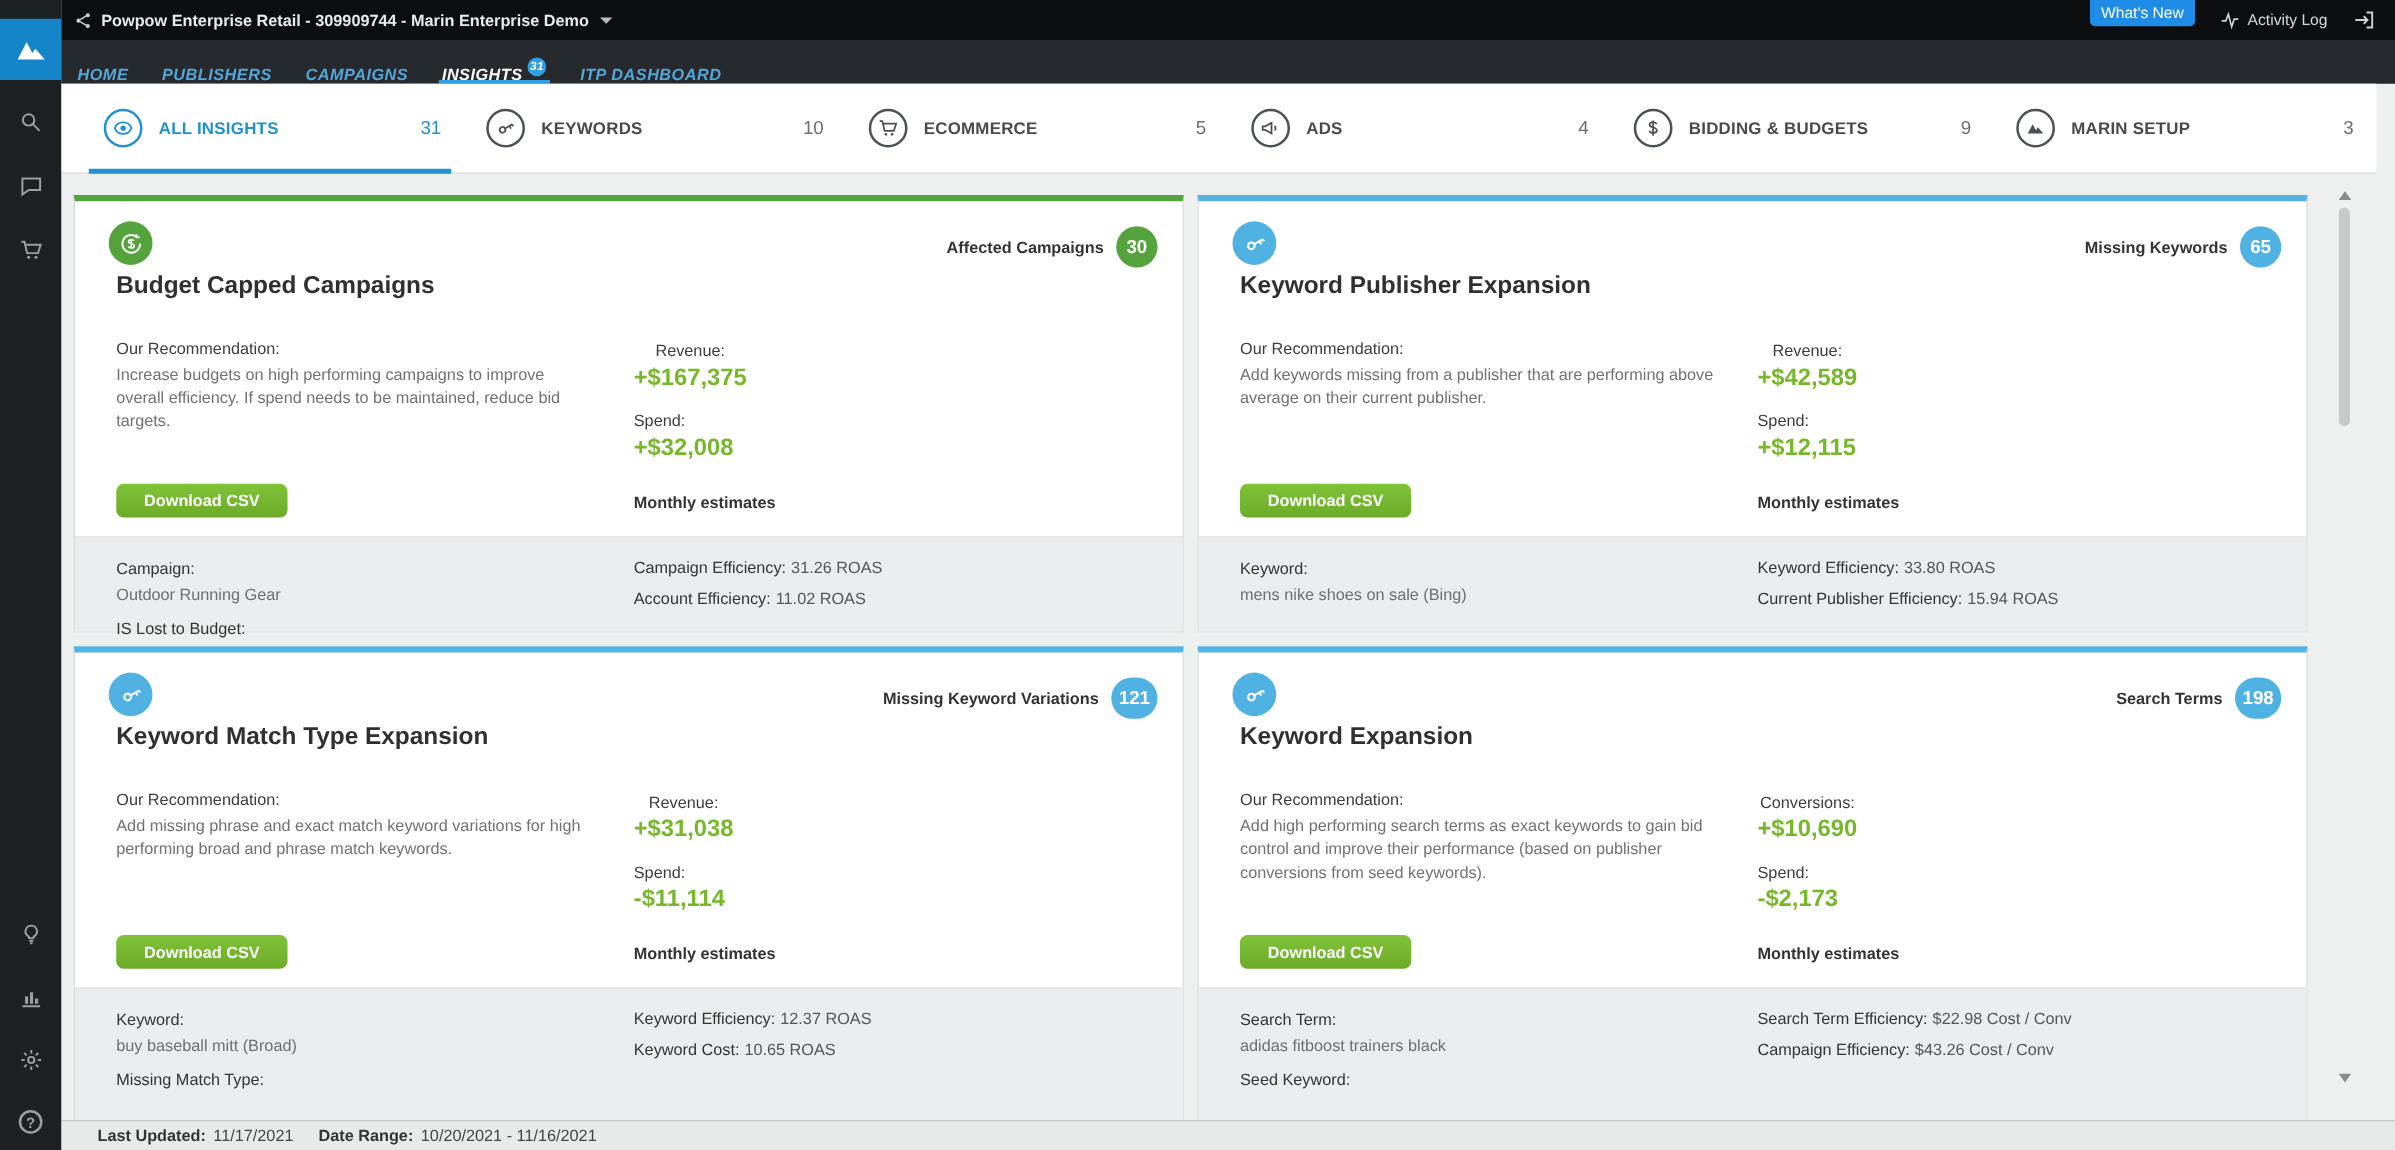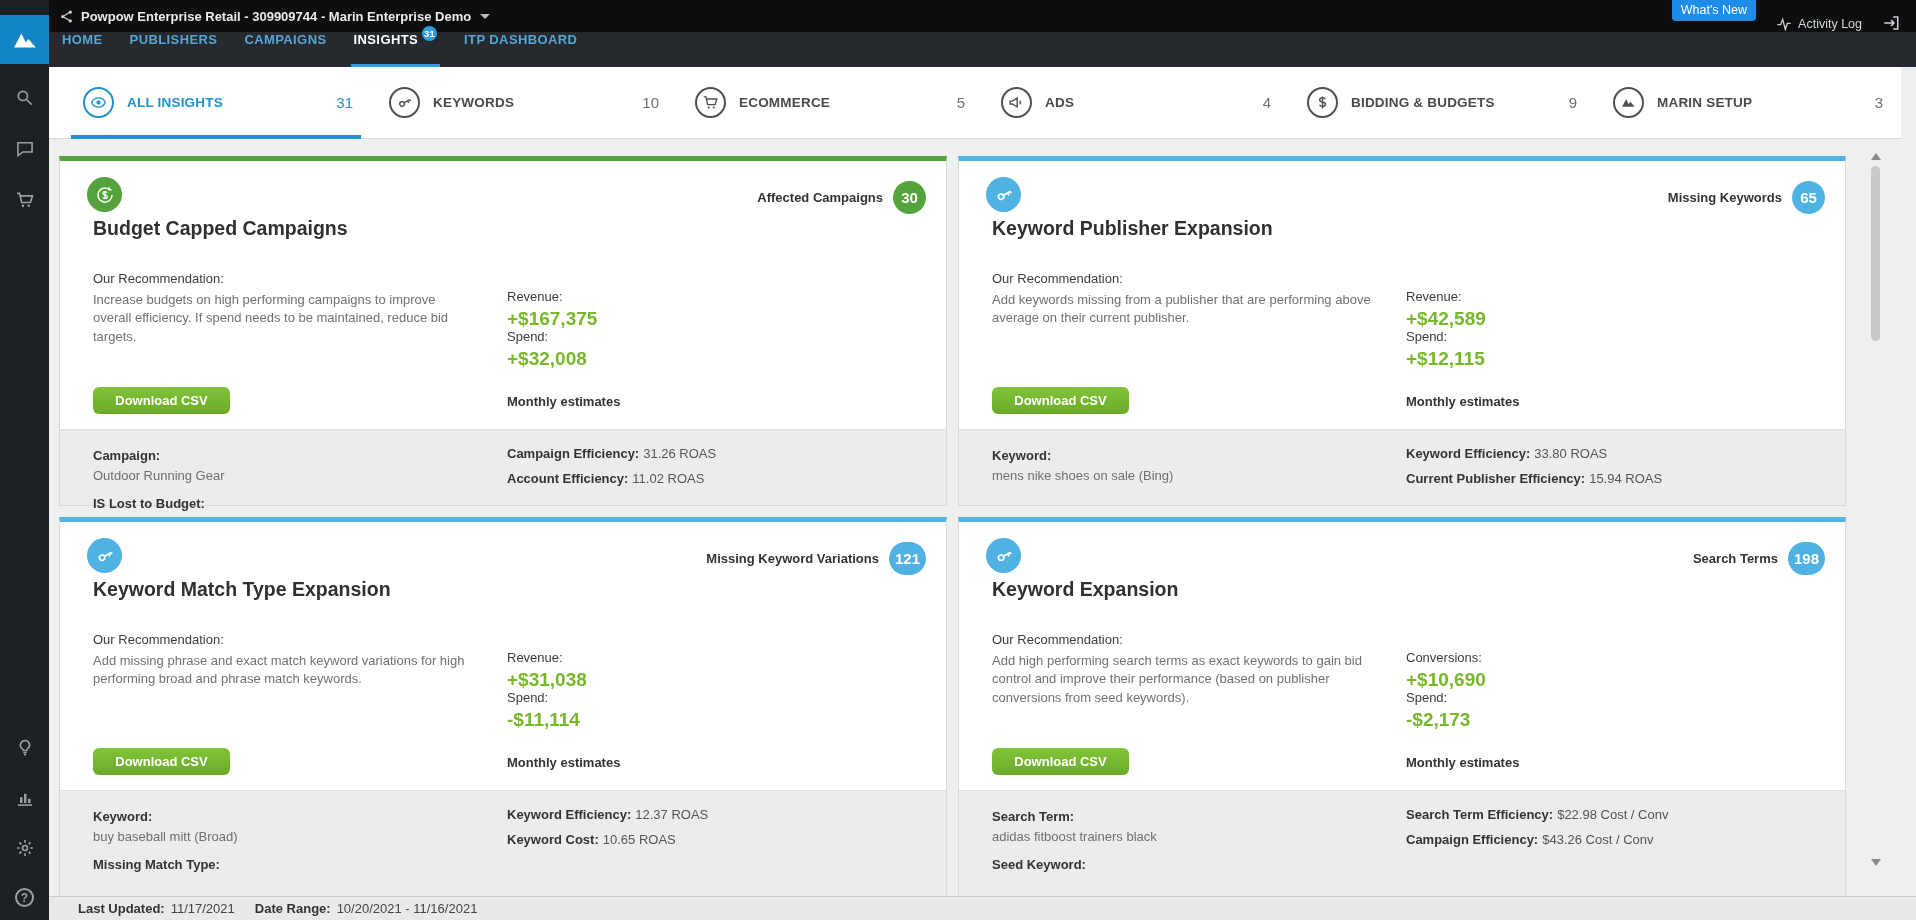--- a/index.html
+++ b/index.html
@@ -7,43 +7,43 @@
   body { font-family: "Liberation Sans", sans-serif; background:#eef0f0; overflow:hidden; }
   .app { position:relative; width:1916px; height:920px; background:#eef0f0; overflow:hidden; }
 
   
   .topbar { position:absolute; left:49px; top:0; right:0; height:32px; background:#0c0e10;
             display:flex; align-items:center; justify-content:space-between; padding:0 16px 0 10px; }
   .account { display:flex; align-items:center; gap:7px; cursor:pointer; }
   .account-title { color:#e9ebec; font-size:13px; font-weight:bold; }
   .caret-down { width:0; height:0; border-left:5px solid transparent; border-right:5px solid transparent;
                 border-top:5px solid #b9bcbe; margin-left:2px; }
-  .topbar-right { display:flex; align-items:flex-end; gap:20px; height:32px; }
+  .topbar-right { display:flex; align-items:center; gap:20px; height:32px; }
   .whats-new { align-self:flex-start; background:#1f8ce8; color:#fff; font-size:12.5px;
                padding:3px 9px 4px; border-radius:0 0 4px 4px; cursor:pointer; }
   .activity { display:flex; align-items:center; gap:6px; color:#d6d9da; font-size:12.5px; cursor:pointer; }
   .tb-icon svg { display:block; }
   .logout-btn { cursor:pointer; display:flex; align-items:center; }
 
   
   .sidebar { position:absolute; left:0; top:0; width:49px; height:920px; background:#1d2124; z-index:6;
              display:flex; flex-direction:column; align-items:center; }
   .logo { width:49px; height:49px; margin-top:15px; background:#1486c8; display:flex;
           align-items:center; justify-content:center; cursor:pointer; }
   .side-top { display:flex; flex-direction:column; align-items:center; gap:30px; margin-top:23px; }
   .side-bottom { margin-top:auto; display:flex; flex-direction:column; align-items:center; gap:29px; margin-bottom:12px; }
   .side-icon { width:21px; height:21px; cursor:pointer; display:flex; align-items:center; justify-content:center; }
   .help-circle { width:19px; height:19px; border:2px solid #99a0a5; border-radius:50%; color:#99a0a5;
                  font-size:12px; font-weight:bold; display:flex; align-items:center; justify-content:center; }
 
   
   .navbar { position:absolute; left:49px; top:32px; right:0; height:35px; background:#26292d;
             display:flex; align-items:stretch; padding-left:13px; gap:27px; }
-  .nav-item { display:flex; align-items:flex-start; color:#55a6d7; font-size:13px; font-weight:bold;
-              letter-spacing:.4px; position:relative; cursor:pointer; }
+  .nav-item { display:flex; align-items:flex-end; color:#55a6d7; font-size:13px; font-weight:bold;
+              letter-spacing:.4px; position:relative; cursor:pointer;font-style:italic; }
   .nav-item.active { color:#ffffff; }
   .nav-item.active::after { content:""; position:absolute; left:-3px; right:-3px; bottom:0; height:3px; background:#2e9fe0; }
   .nav-badge { background:#2e9fe0; color:#fff; border-radius:50%; min-width:15px; height:15px; font-size:9.5px;
                font-weight:bold; display:flex; align-items:center; justify-content:center; margin-left:4px;
                transform:translateY(-6px); }
 
   
   .tabstrip { position:absolute; left:49px; top:67px; right:15px; height:72px; background:#fff;
               border-bottom:1px solid #d6d6d6; display:flex; padding-left:10px; }
   .tab { width:306px; display:flex; align-items:center; position:relative; padding:0 10px 0 24px; cursor:pointer; }
@@ -73,34 +73,34 @@
   .badge-label { font-size:13px; font-weight:bold; color:#333; }
   .badge-count { min-width:33px; height:33px; border-radius:17px; padding:0 6px; color:#fff; font-weight:bold;
                  font-size:15px; display:flex; align-items:center; justify-content:center; }
   .badge-count.green { background:#55a33c; }
   .badge-count.blue  { background:#4fb2e3; }
 
   .card-title { position:absolute; left:33px; top:56px; font-size:19.5px; font-weight:bold; color:#303030; }
   .rec-label { position:absolute; left:33px; top:110px; font-size:13px; color:#3c3c3c; }
   .rec-text  { position:absolute; left:33px; top:130px; width:384px; font-size:13px; color:#717171; line-height:1.42; }
   .metric { position:absolute; left:447px; }
-  .metric.m1 { top:128px; }
+  .metric.m1 { top:112px;text-align:center; }
   .metric.m2 { top:168px; }
   .m-label { font-size:13px; color:#3c3c3c; }
   .m-value { font-size:19px; font-weight:bold; color:#76b82a; margin-top:4px; }
   .csv-btn { position:absolute; left:33px; top:226px; width:137px; height:27px; border:none; border-radius:6px;
              background:linear-gradient(#80c337,#6cab29); color:#fff; font-size:13px; font-weight:bold;
              font-family:inherit; cursor:pointer; }
   .est-note { position:absolute; left:447px; top:233px; font-size:13px; font-weight:bold; color:#333; }
 
   .card-footer { position:absolute; left:0; right:0; top:268px; bottom:0; background:#ebeced;
                  border-top:1px solid #e0e1e2; padding:16px 20px 0 33px; display:flex; }
   .f-left { width:414px; }
   .f-item { margin-bottom:11px; }
-  .f-label { font-size:13px; font-weight:bold; color:#333; display:inline; }
+  .f-label { font-size:13px; font-weight:normal; color:#333; display:inline; }
   .f-value { font-size:13px; color:#6e6e6e; margin-top:4px; }
   .f-right { flex:1; }
   .f-line { margin-bottom:10px; font-size:13px; color:#555; }
   .f-line .f-rvalue { margin-left:4px; color:#555; }
 
   
   .scrollbar { position:absolute; right:34px; top:14px; bottom:30px; width:13px;
                display:flex; flex-direction:column; align-items:center; }
   .sb-up { width:0; height:0; border-left:5px solid transparent; border-right:5px solid transparent;
            border-bottom:7px solid #8a8a8a; cursor:pointer; }

